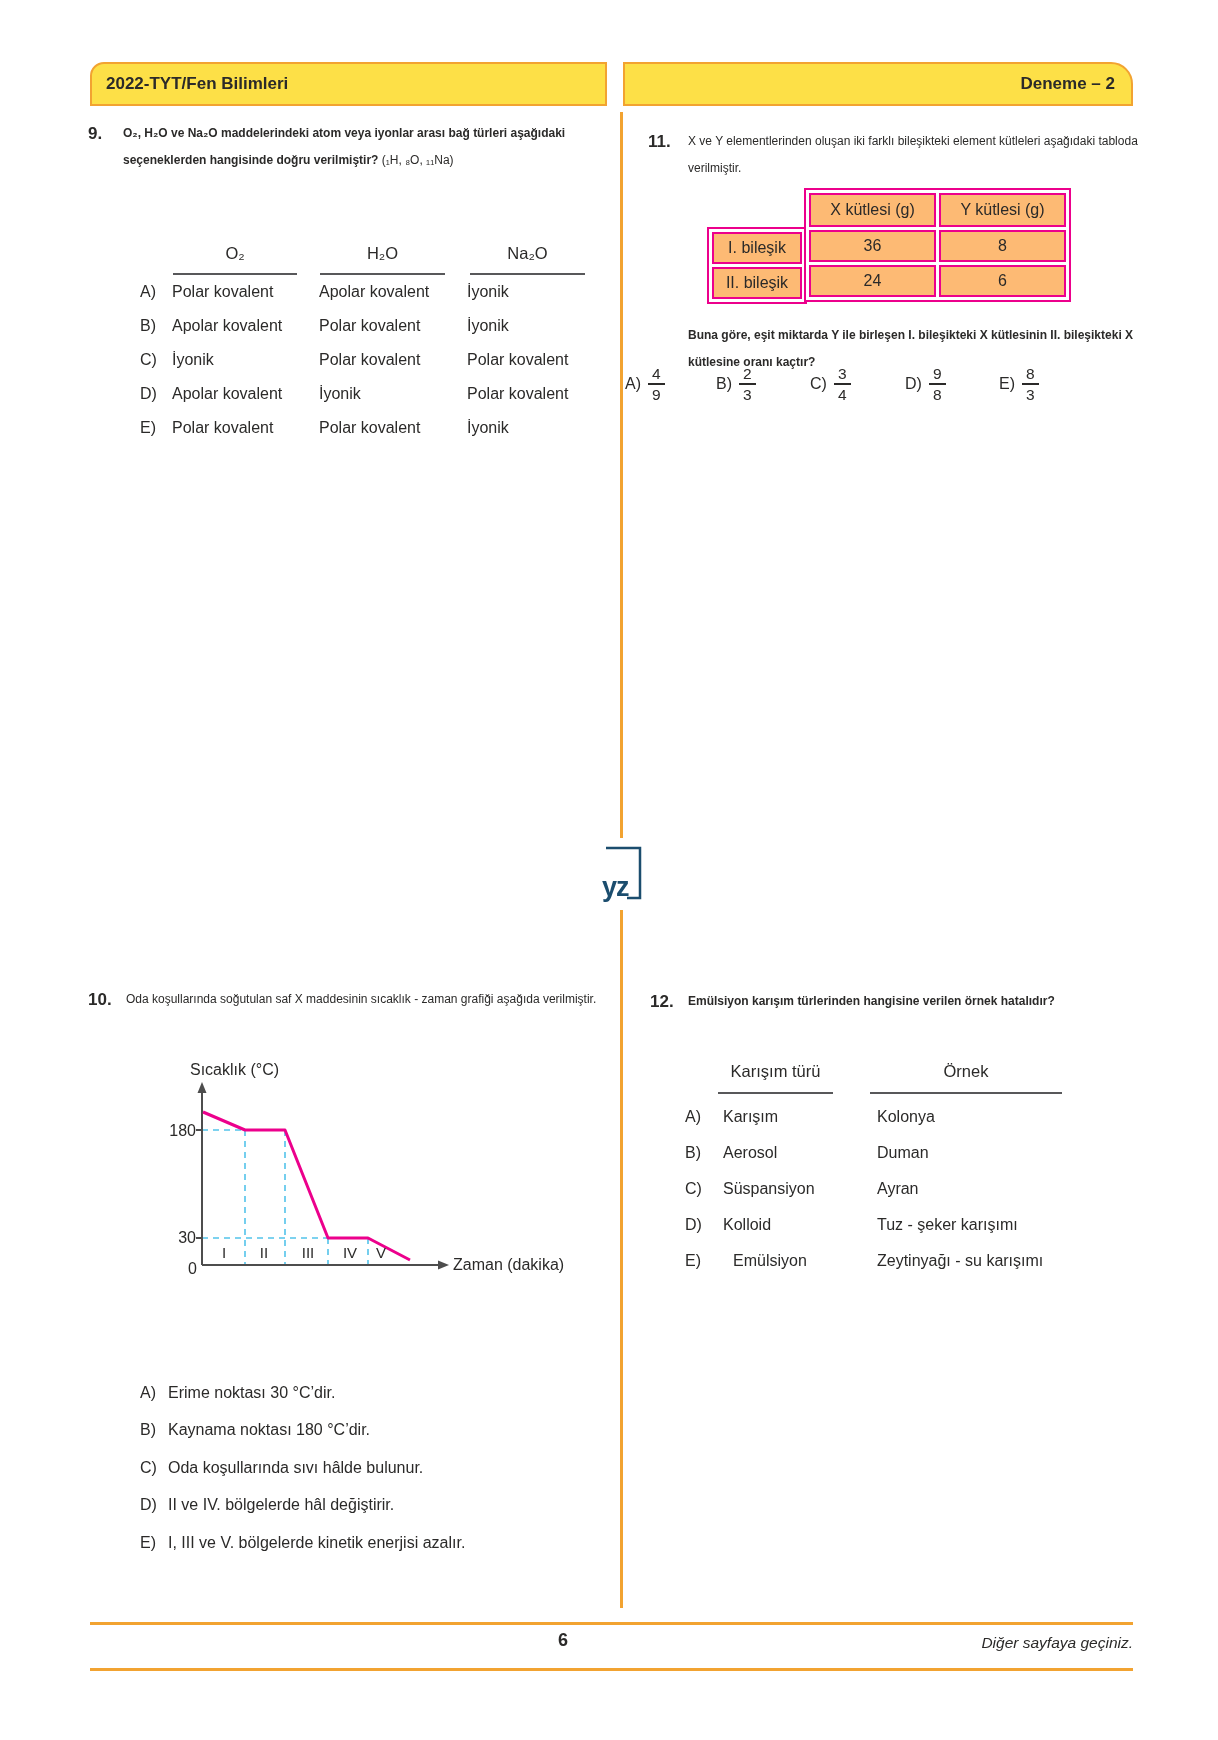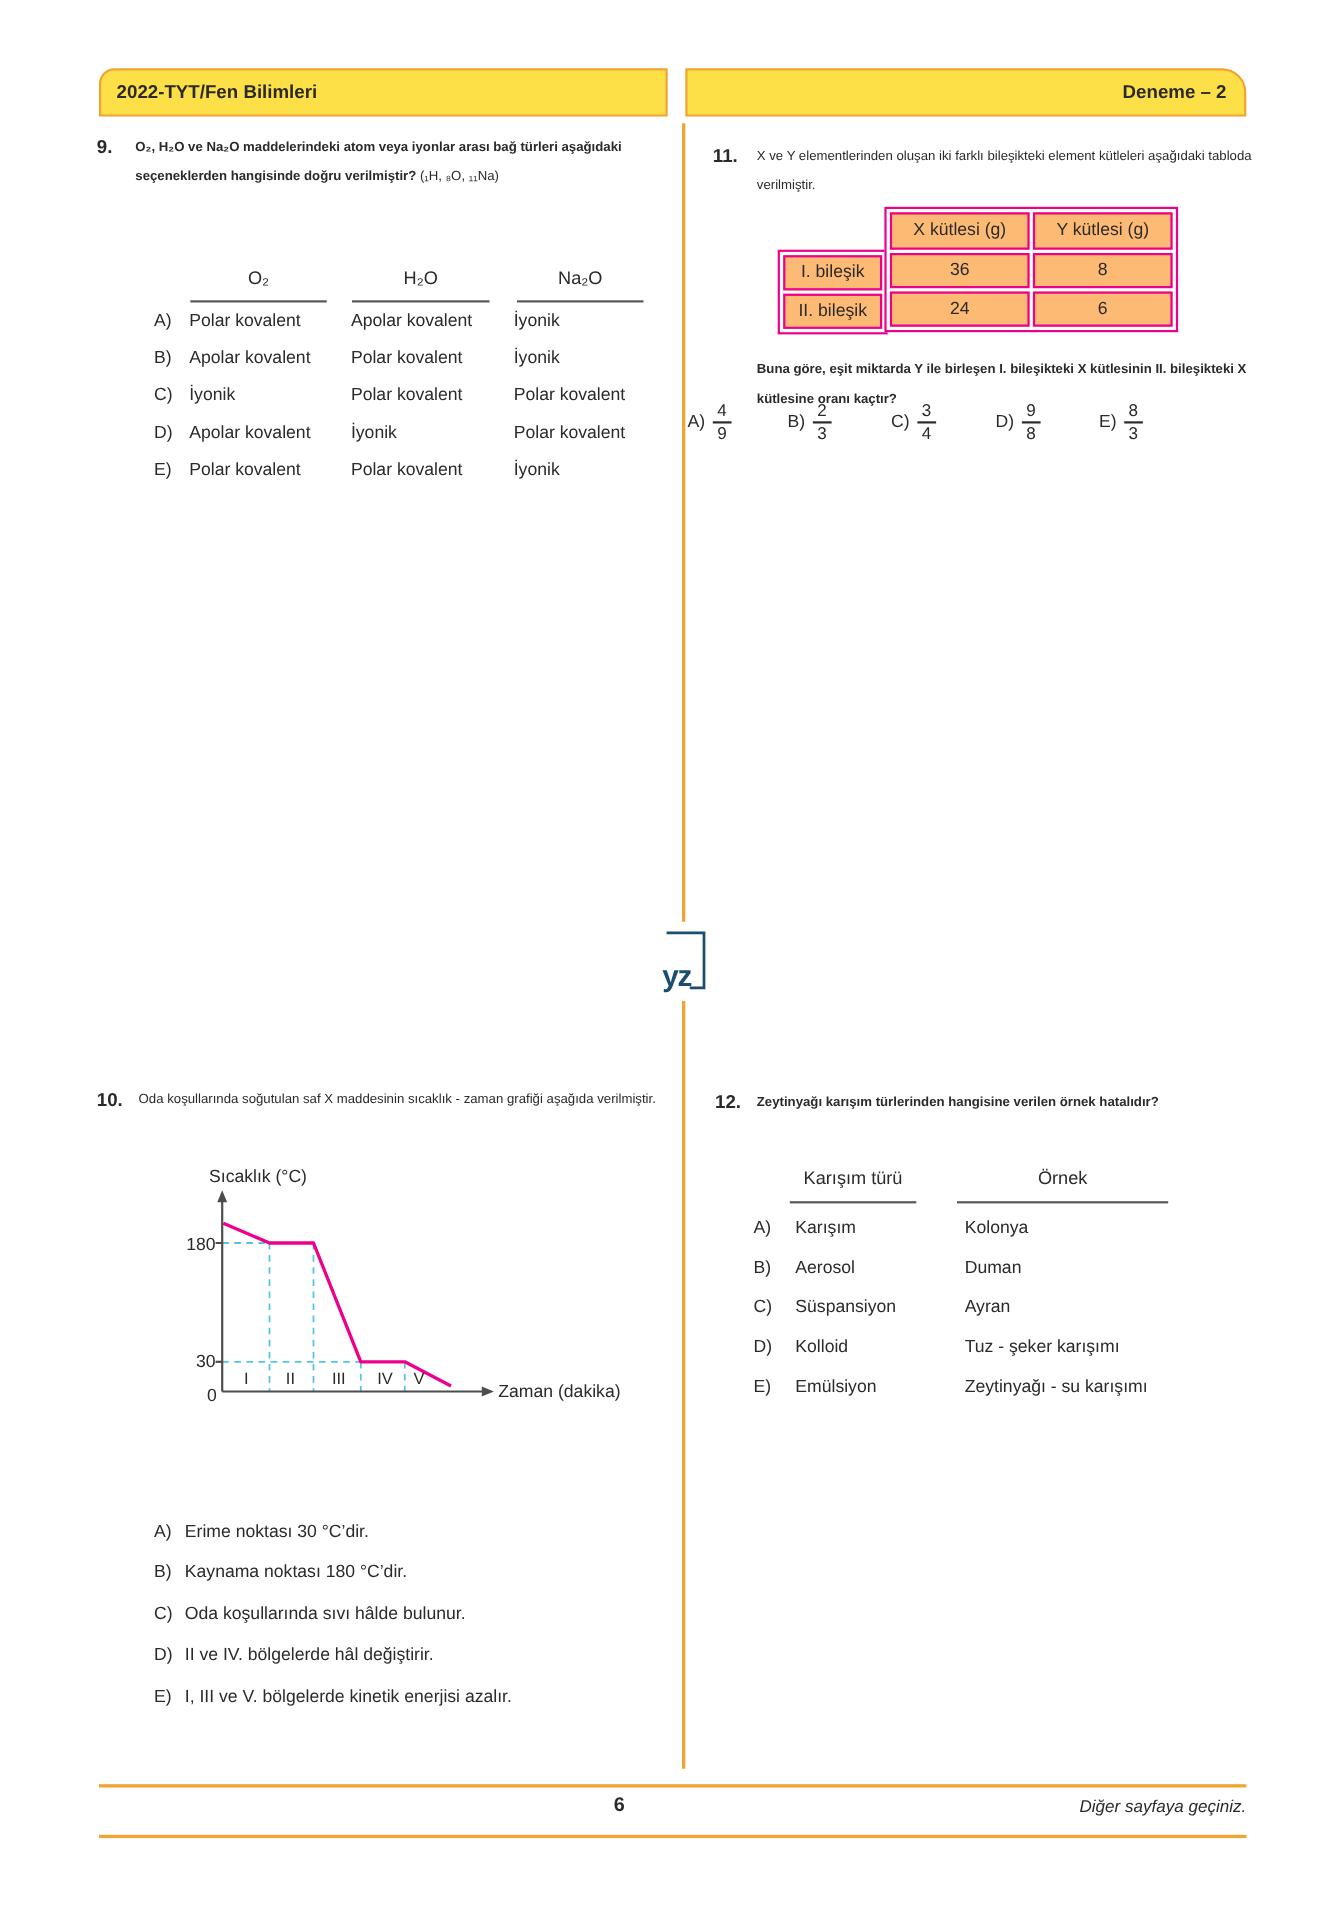--- a/index.html
+++ b/index.html
@@ -226,21 +226,21 @@
     <div class="q11opt" style="left:374px;">
       <span class="fletter">E)</span>
       <span class="frac">
           <span class="num">8</span>
           <span class="den">3</span>
         </span>
     </div>
   </div>
 
   <div class="qnum" style="left:650px;top:988px;">12.</div>
-  <div class="qtext b" style="left:688px;top:988px;width:450px;">Zeytinyağı karışım türlerinden hangisine verilen örnek hatalıdır?</div>
+  <div class="qtext b" style="left:688px;top:988px;width:450px;">Emülsiyon karışım türlerinden hangisine verilen örnek hatalıdır?</div>
 
   <div class="abs" style="left:685px;top:1062px;width:450px;height:220px;">
     <div class="q12h" style="left:33px;width:115px;">Karışım türü</div>
     <div class="q12h" style="left:185px;width:192px;">Örnek</div>
 
     <div class="q12row abs" style="left:0;top:46px;width:450px;">
       <span style="left:0;">A)</span>
       <span style="left:38px;">Karışım</span>
       <span style="left:192px;">Kolonya</span>
     </div>
@@ -254,21 +254,21 @@
       <span style="left:38px;">Süspansiyon</span>
       <span style="left:192px;">Ayran</span>
     </div>
     <div class="q12row abs" style="left:0;top:154px;width:450px;">
       <span style="left:0;">D)</span>
       <span style="left:38px;">Kolloid</span>
       <span style="left:192px;">Tuz - şeker karışımı</span>
     </div>
     <div class="q12row abs" style="left:0;top:190px;width:450px;">
       <span style="left:0;">E)</span>
-      <span style="left:38px;text-align:center;">Emülsiyon</span>
+      <span style="left:48px;text-align:center;">Emülsiyon</span>
       <span style="left:192px;">Zeytinyağı - su karışımı</span>
     </div>
   </div>
 
   <div class="fline" style="top:1622px;"></div>
   <div class="fline" style="top:1668px;"></div>
   <div class="pagenum">6</div>
   <div class="fnote">Diğer sayfaya geçiniz.</div>
 
 </div>

